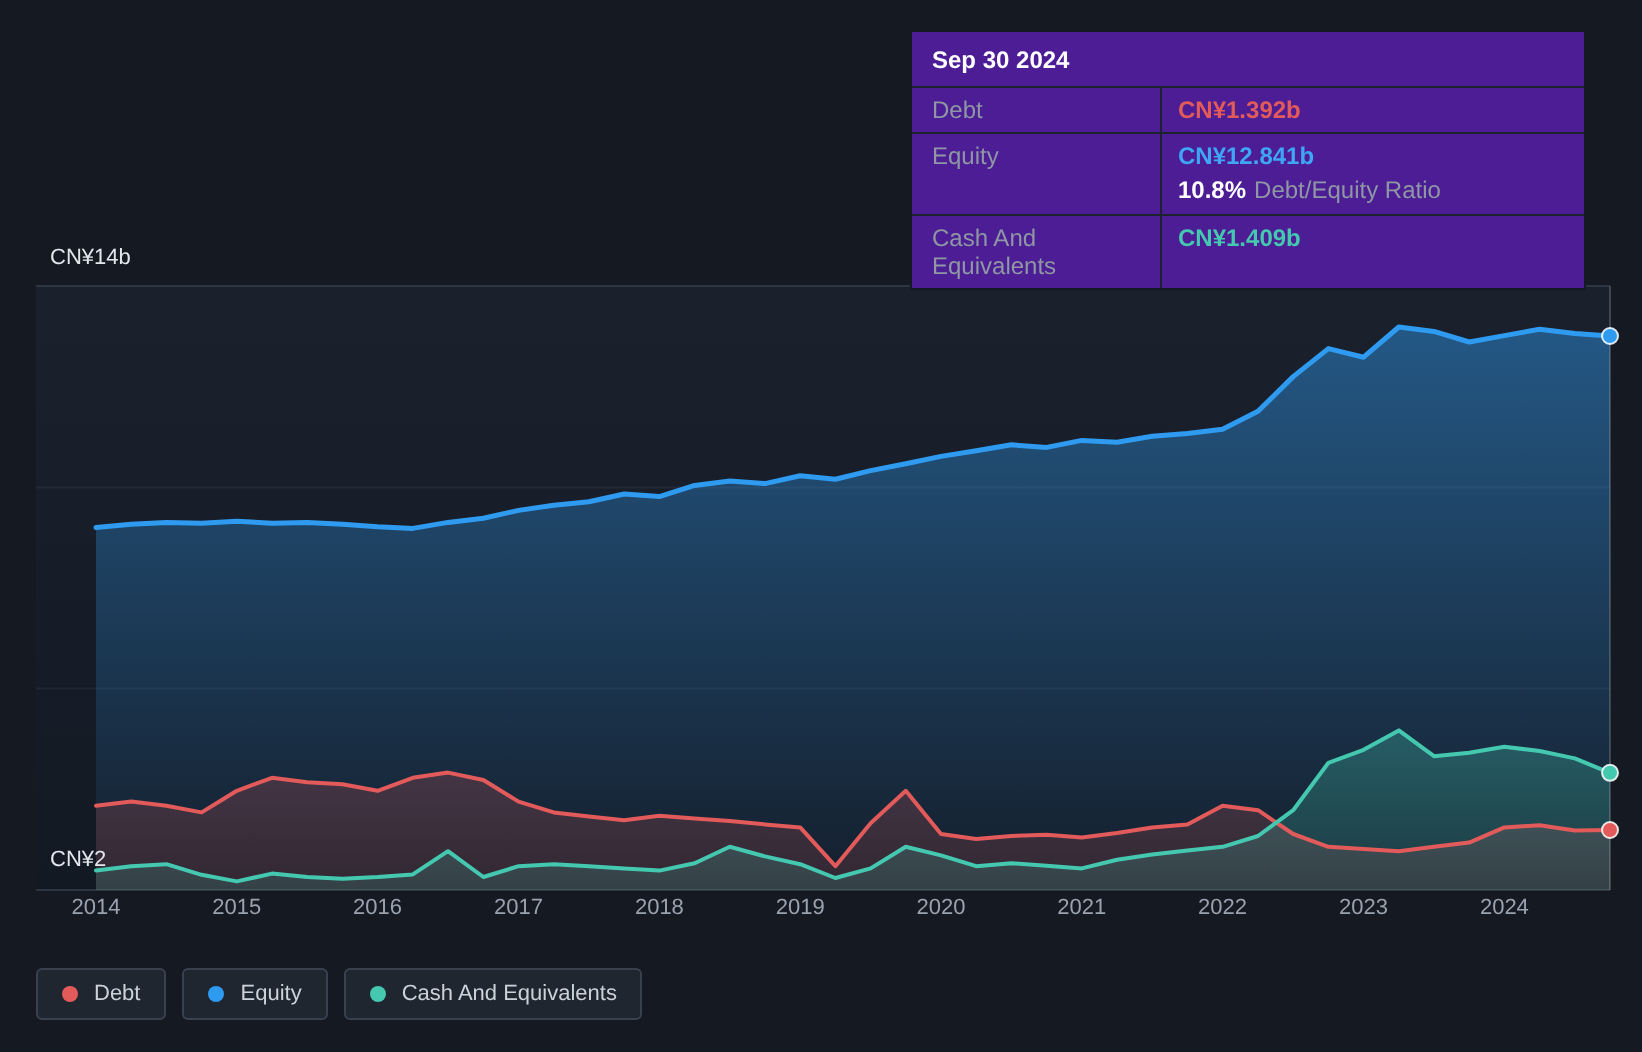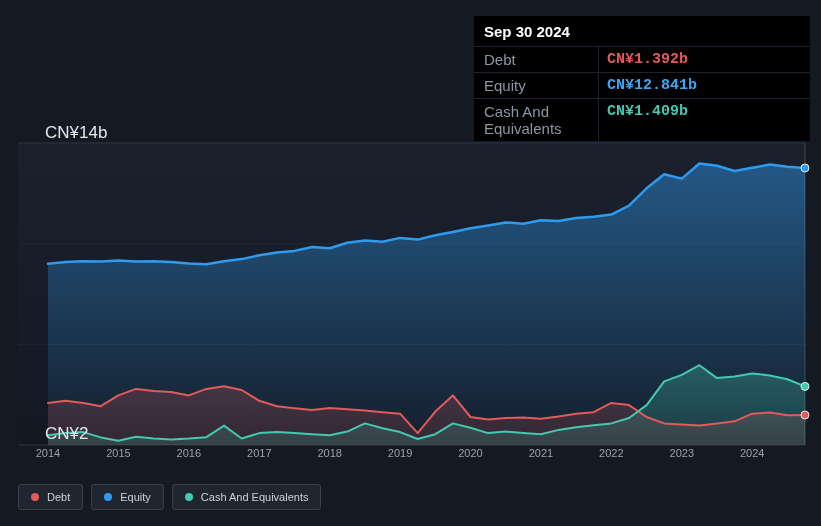--- a/index.html
+++ b/index.html
@@ -1,28 +1,28 @@
 <!DOCTYPE html>
 <html><head>
 <meta charset="utf-8">
 <style>
   html,body{margin:0;padding:0;background:#151a22;}
   .stage{position:relative;width:821px;height:526px;background:#151a22;
          font-family:"Liberation Sans",sans-serif;overflow:hidden;}
   #chart-svg{position:absolute;left:0;top:0;width:821px;height:526px;}
-  .ylab{position:absolute;left:25px;font-size:17px;color:#e2e7ee;z-index:2;margin-left:20px;}
+  .ylab{position:absolute;left:25px;font-size:11px;color:#e2e7ee;z-index:2;}
   .ylab.top{top:123px;}
   .ylab.bottom{top:424px;}
-  .tooltip{position:absolute;top:15px;right:10px;width:338px;background:#000000;
-           border:1px solid #141a23;font-size:15px;z-index:4;box-sizing:border-box;}
+  .tooltip{position:absolute;top:15px;right:28px;width:338px;background:#4c1d95;
+           border:1px solid #141a23;font-size:12px;z-index:4;box-sizing:border-box;}
   .tt-header{padding:7px 10px 6px;color:#ffffff;font-weight:bold;}
   .tt-row{display:grid;grid-template-columns:125px 1fr;border-top:1px solid #1d232e;}
   .tt-label{color:#8e97a3;padding:4px 8px 4px 10px;border-right:1px solid #1d232e;}
   .tt-cell{min-width:0;}
-  .tt-val{font-weight:bold;padding:4px 8px 3px;font-family:Liberation Mono, monospace;}
+  .tt-val{font-weight:bold;padding:4px 8px 3px;}
   .tt-val.debt{color:#e25a5a;}
   .tt-val.equity{color:#3ea6f5;}
   .tt-val.cash{color:#45c8b0;}
   .tt-ratio{padding:0 8px 5px;color:#8e97a3;}
   .tt-ratio b{color:#ffffff;margin-right:4px;}
   .legend{position:absolute;left:18px;bottom:16px;display:flex;gap:8px;z-index:3;}
   .pill{display:flex;align-items:center;gap:8px;background:#20262f;border:1px solid #39414e;
         border-radius:3px;padding:6px 12px;font-size:11px;color:#ccd2da;cursor:pointer;}
   .dot{width:8px;height:8px;border-radius:50%;flex:0 0 auto;}
 </style>
@@ -86,20 +86,23 @@
     <div class="tt-row">
       <div class="tt-label">Debt</div>
       <div class="tt-cell">
         <div class="tt-val debt">CN¥1.392b</div>
       </div>
     </div>
     <div class="tt-row">
       <div class="tt-label">Equity</div>
       <div class="tt-cell">
         <div class="tt-val equity">CN¥12.841b</div>
+        <div class="tt-ratio">
+          <b>10.8%</b><span>Debt/Equity Ratio</span>
+        </div>
       </div>
     </div>
     <div class="tt-row">
       <div class="tt-label">Cash And Equivalents</div>
       <div class="tt-cell">
         <div class="tt-val cash">CN¥1.409b</div>
       </div>
     </div>
   </div>
 

